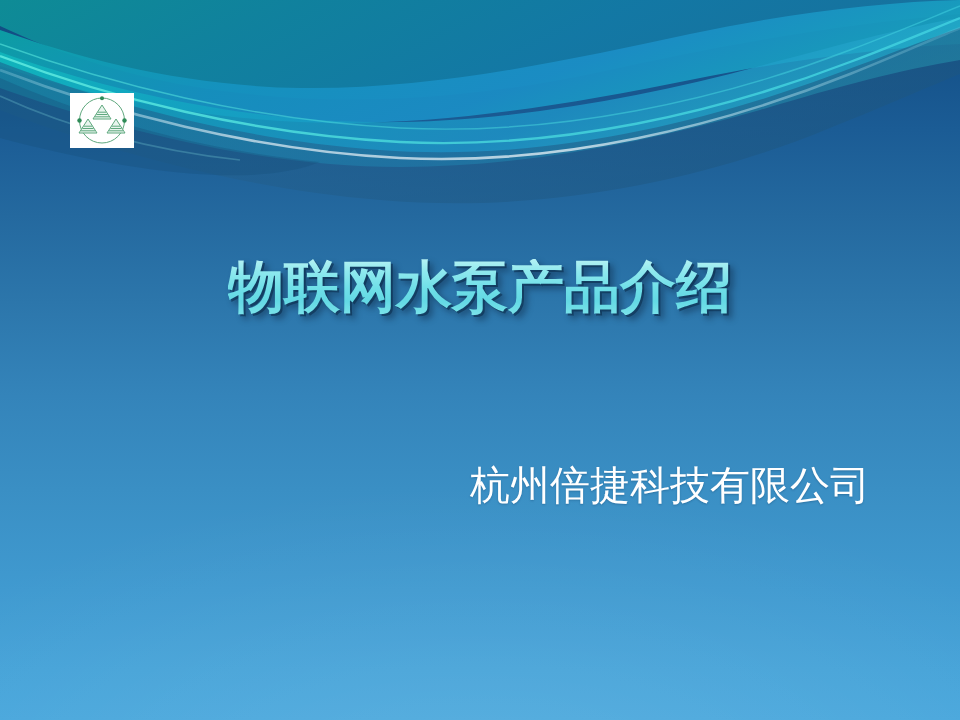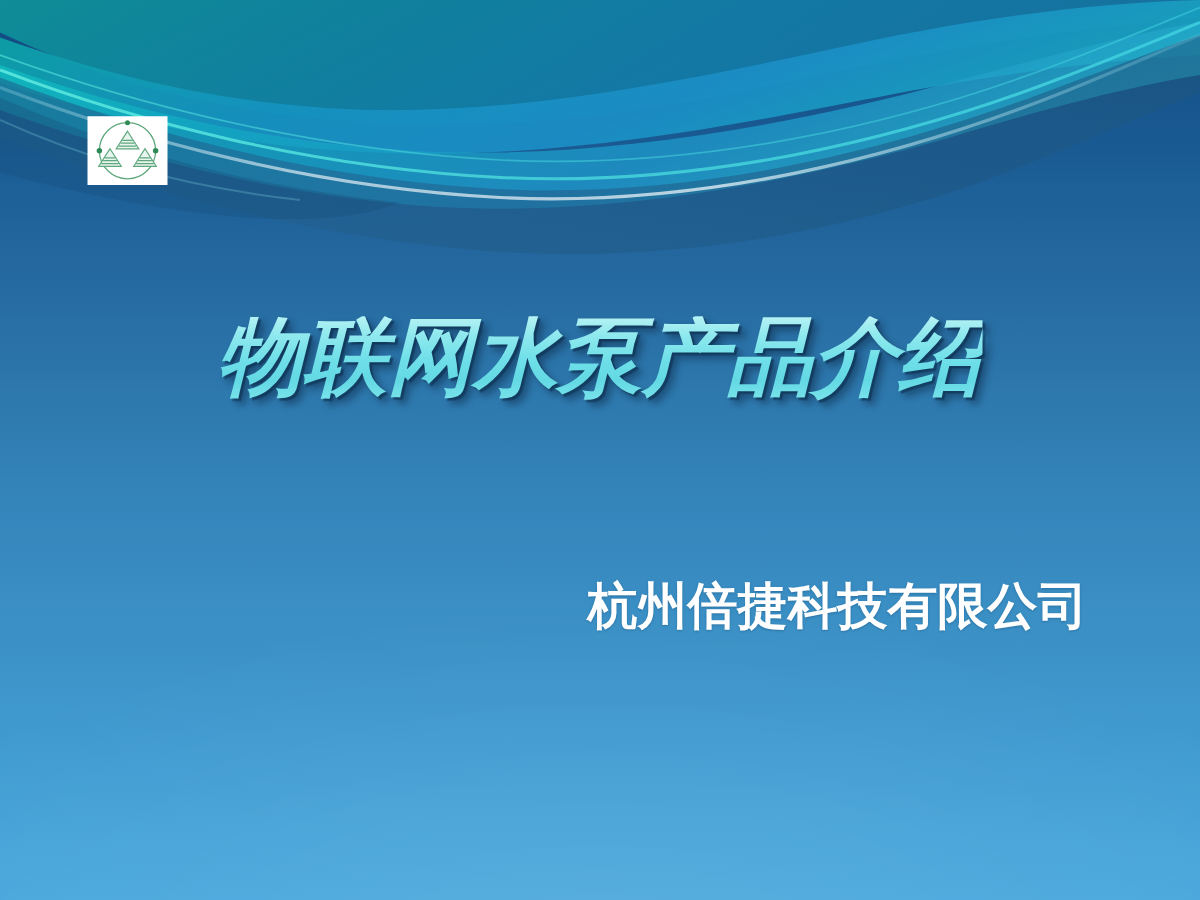--- a/index.html
+++ b/index.html
@@ -68,56 +68,54 @@
     top: 228px;
     width: 768px;
     height: 118px;
     display: flex;
     align-items: center;
     justify-content: center;
   }
   #title-text {
     font-family: "DejaVu Sans", "Liberation Sans", sans-serif;
     font-weight: bold;
-    font-size: 68px;
+    font-size: 56px;
     line-height: 1;
     letter-spacing: 0px;
     white-space: nowrap;
     background: linear-gradient(to bottom,
        #b6f2f4 0%,
        #8fe9ee 22%,
        #6fdfe8 52%,
        #63d9e4 75%,
        #7ae3ea 100%);
     -webkit-background-clip: text;
     background-clip: text;
     color: transparent;
     -webkit-text-fill-color: transparent;
     filter:
       drop-shadow(2px 2px 0px rgba(10,40,70,0.55))
       drop-shadow(4px 4px 3px rgba(8,32,58,0.45));
-    font-style: italic;
   }
 
   
   #subtitle {
     position: absolute;
     left: 440px;
     top: 462px;
     width: 460px;
     text-align: center;
   }
   #subtitle-text {
     font-family: "DejaVu Serif", "Liberation Serif", serif;
     font-size: 40px;
     line-height: 1.15;
     color: #ffffff;
     white-space: nowrap;
     text-shadow: 0 1px 2px rgba(10,50,90,0.30);
-    font-weight: bold;
   }
 </style>
 </head>
 <body>
 
 <div id="slide">
 
   <svg class="swoosh-layer" viewBox="0 0 960 720" preserveAspectRatio="none" xmlns="http://www.w3.org/2000/svg">
     <defs>
       <linearGradient id="gTeal" x1="0" y1="0" x2="1" y2="0.35">

